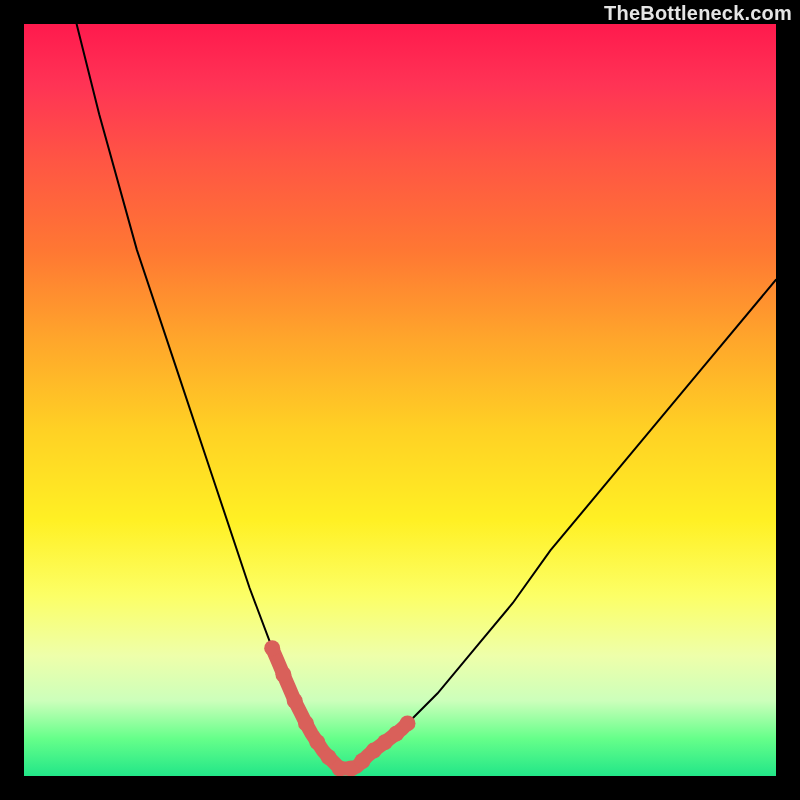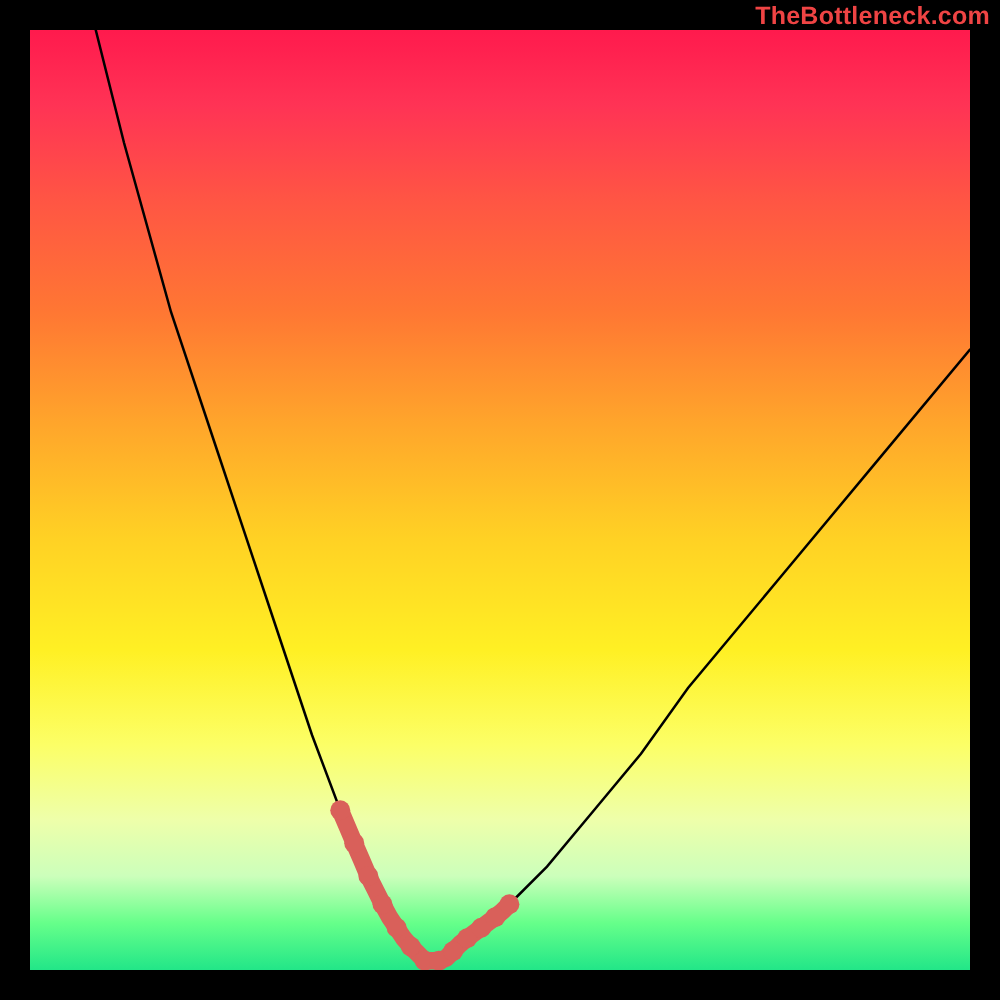--- a/index.html
+++ b/index.html
@@ -31,21 +31,21 @@
       #22e688 100%
     );
   }
   .watermark {
     position: absolute;
     top: 2px;
     right: 8px;
     font-family: Arial, Helvetica, sans-serif;
     font-size: 20px;
     font-weight: 600;
-    color: #ef4444;
+    color: #e5e5e5;
     letter-spacing: 0.2px;
   }
   svg.curves {
     position: absolute;
     left: 0;
     top: 0;
     width: 752px;
     height: 752px;
   }
   .curve-line {

